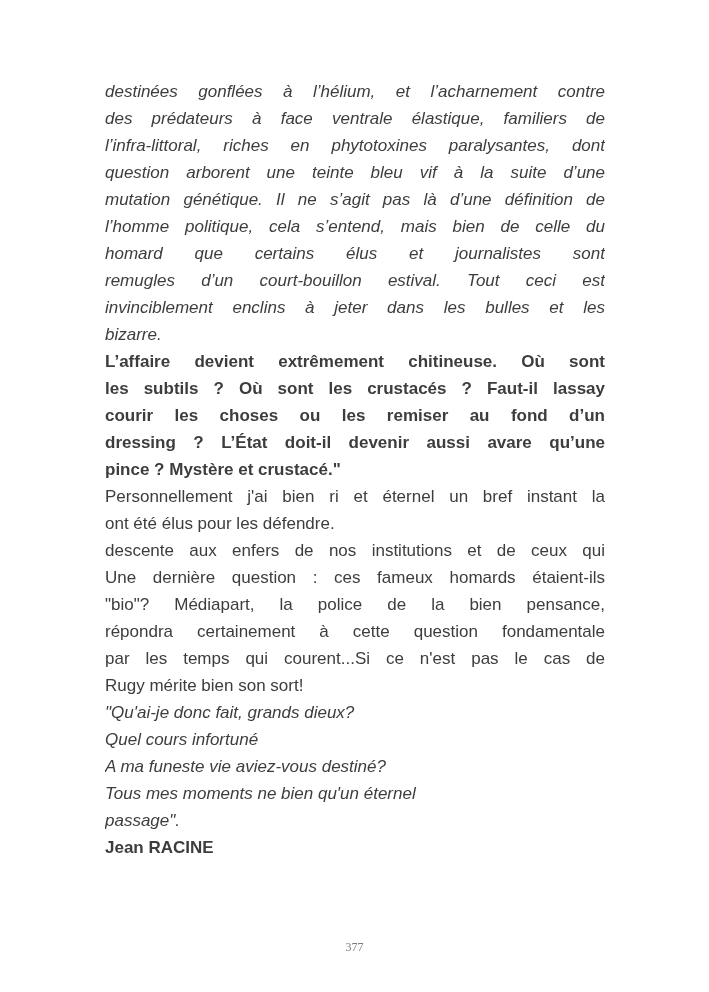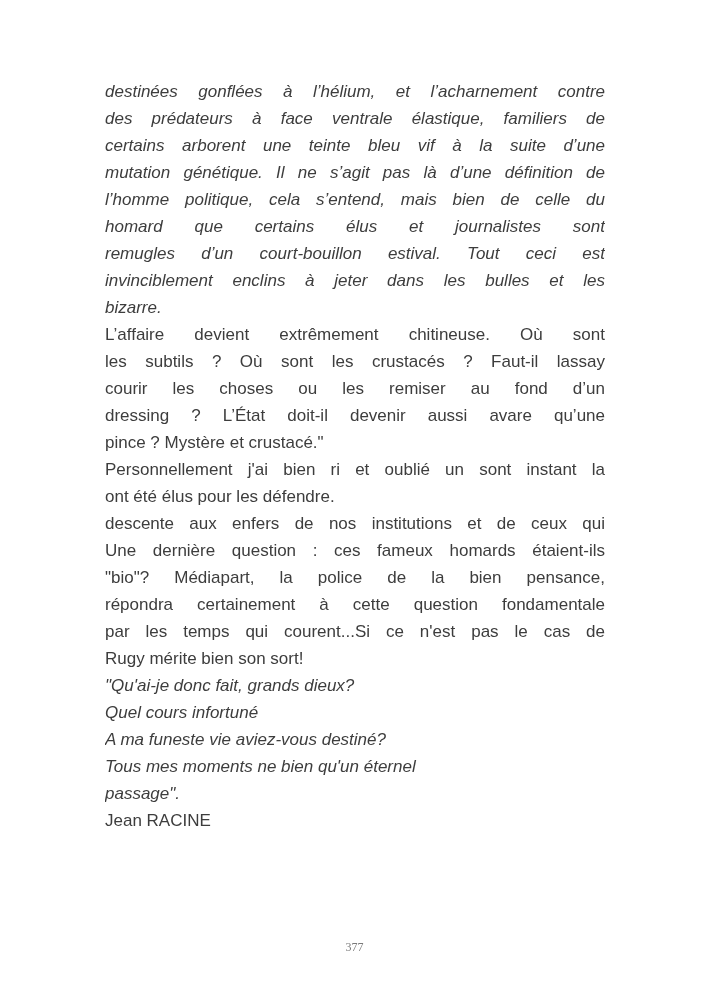--- a/index.html
+++ b/index.html
@@ -33,60 +33,61 @@
   .line {
     height: 27px;
     overflow: hidden;
   }
   
   .j {
     text-align: justify;
     text-align-last: justify;
   }
   .i { font-style: italic; }
-  .b { font-weight: normal; }
+  .b { font-weight: bold; }
   .footer {
     position: absolute;
     left: 0;
     top: 940px;
     width: 709px;
     text-align: center;
     font-family: "Liberation Serif", serif;
     font-size: 12px;
     color: #7a7a7a;
   }
 </style>
 </head>
 <body>
 
 <div class="page">
   <div class="content">
 
     <div>
       <div class="line i j">destinées gonflées à l’hélium, et l’acharnement contre</div>
       <div class="line i j">des prédateurs à face ventrale élastique, familiers de</div>
-      <div class="line i j">certains arborent une teinte bleu vif à la suite d’une</div>
+      <div class="line i j">l’infra-littoral, riches en phytotoxines paralysantes, dont</div>
+      <div class="line i j">question arborent une teinte bleu vif à la suite d’une</div>
       <div class="line i j">mutation génétique. Il ne s’agit pas là d’une définition de</div>
       <div class="line i j">l’homme politique, cela s’entend, mais bien de celle du</div>
       <div class="line i j">homard que certains élus et journalistes sont</div>
       <div class="line i j">remugles d’un court-bouillon estival. Tout ceci est</div>
       <div class="line i j">invinciblement enclins à jeter dans les bulles et les</div>
       <div class="line i">bizarre.</div>
     </div>
 
     <div>
       <div class="line b j">L’affaire devient extrêmement chitineuse. Où sont</div>
       <div class="line b j">les subtils ? Où sont les crustacés ? Faut-il lassay</div>
       <div class="line b j">courir les choses ou les remiser au fond d’un</div>
       <div class="line b j">dressing ? L’État doit-il devenir aussi avare qu’une</div>
       <div class="line b">pince ? Mystère et crustacé."</div>
     </div>
 
     <div>
-      <div class="line j">Personnellement j'ai bien ri et oublié un sont instant la</div>
+      <div class="line j">Personnellement j'ai bien ri et éternel un bref instant la</div>
       <div class="line">ont été élus pour les défendre.</div>
       <div class="line j">descente aux enfers de nos institutions et de ceux qui</div>
     </div>
 
     <div>
       <div class="line j">Une dernière question : ces fameux homards étaient-ils</div>
       <div class="line j">"bio"? Médiapart, la police de la bien pensance,</div>
       <div class="line j">répondra certainement à cette question fondamentale</div>
       <div class="line j">par les temps qui courent...Si ce n'est pas le cas de</div>
       <div class="line">Rugy mérite bien son sort!</div>

